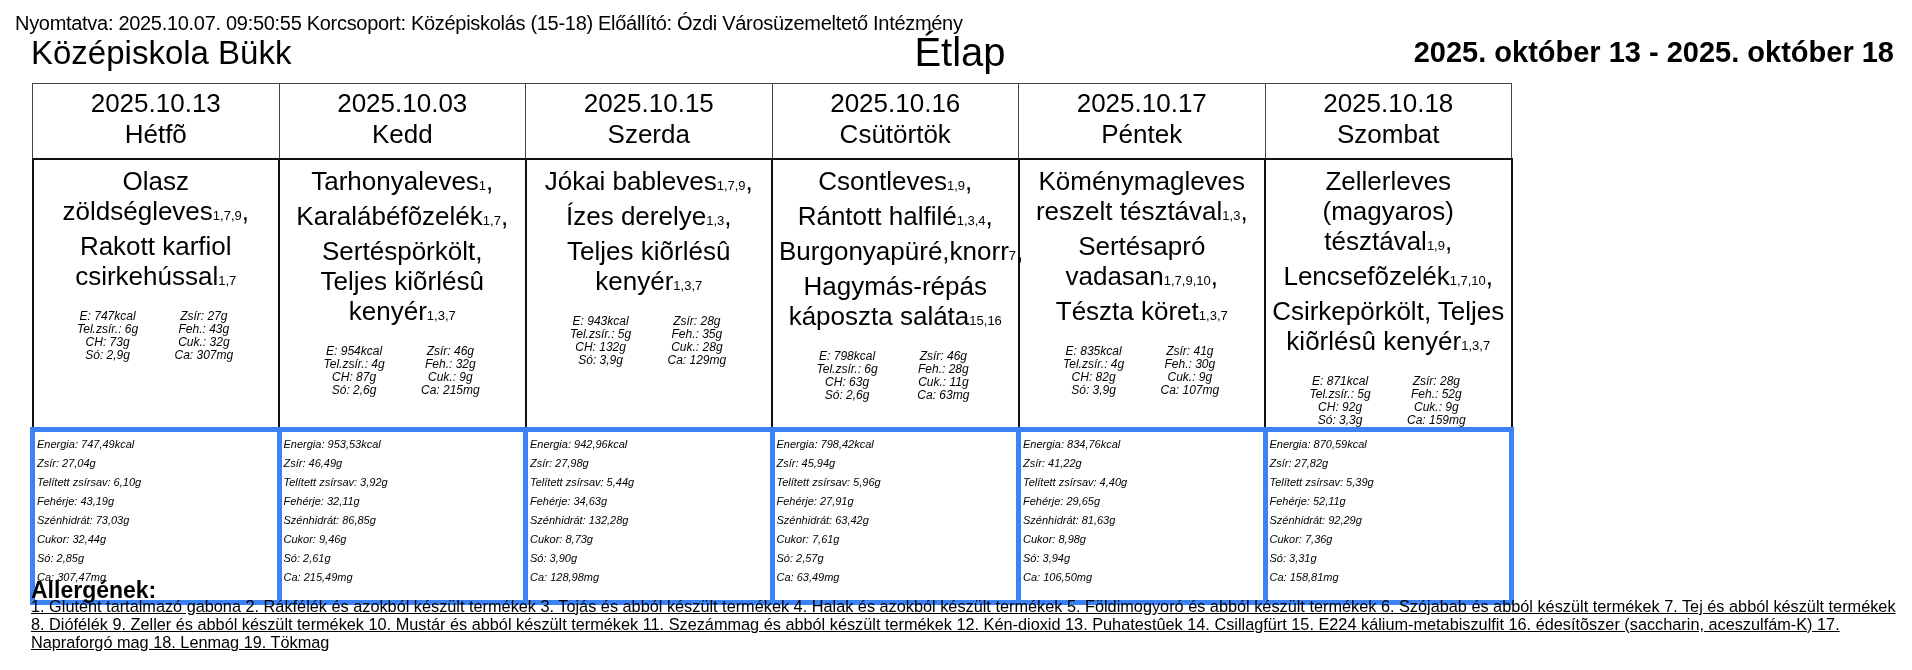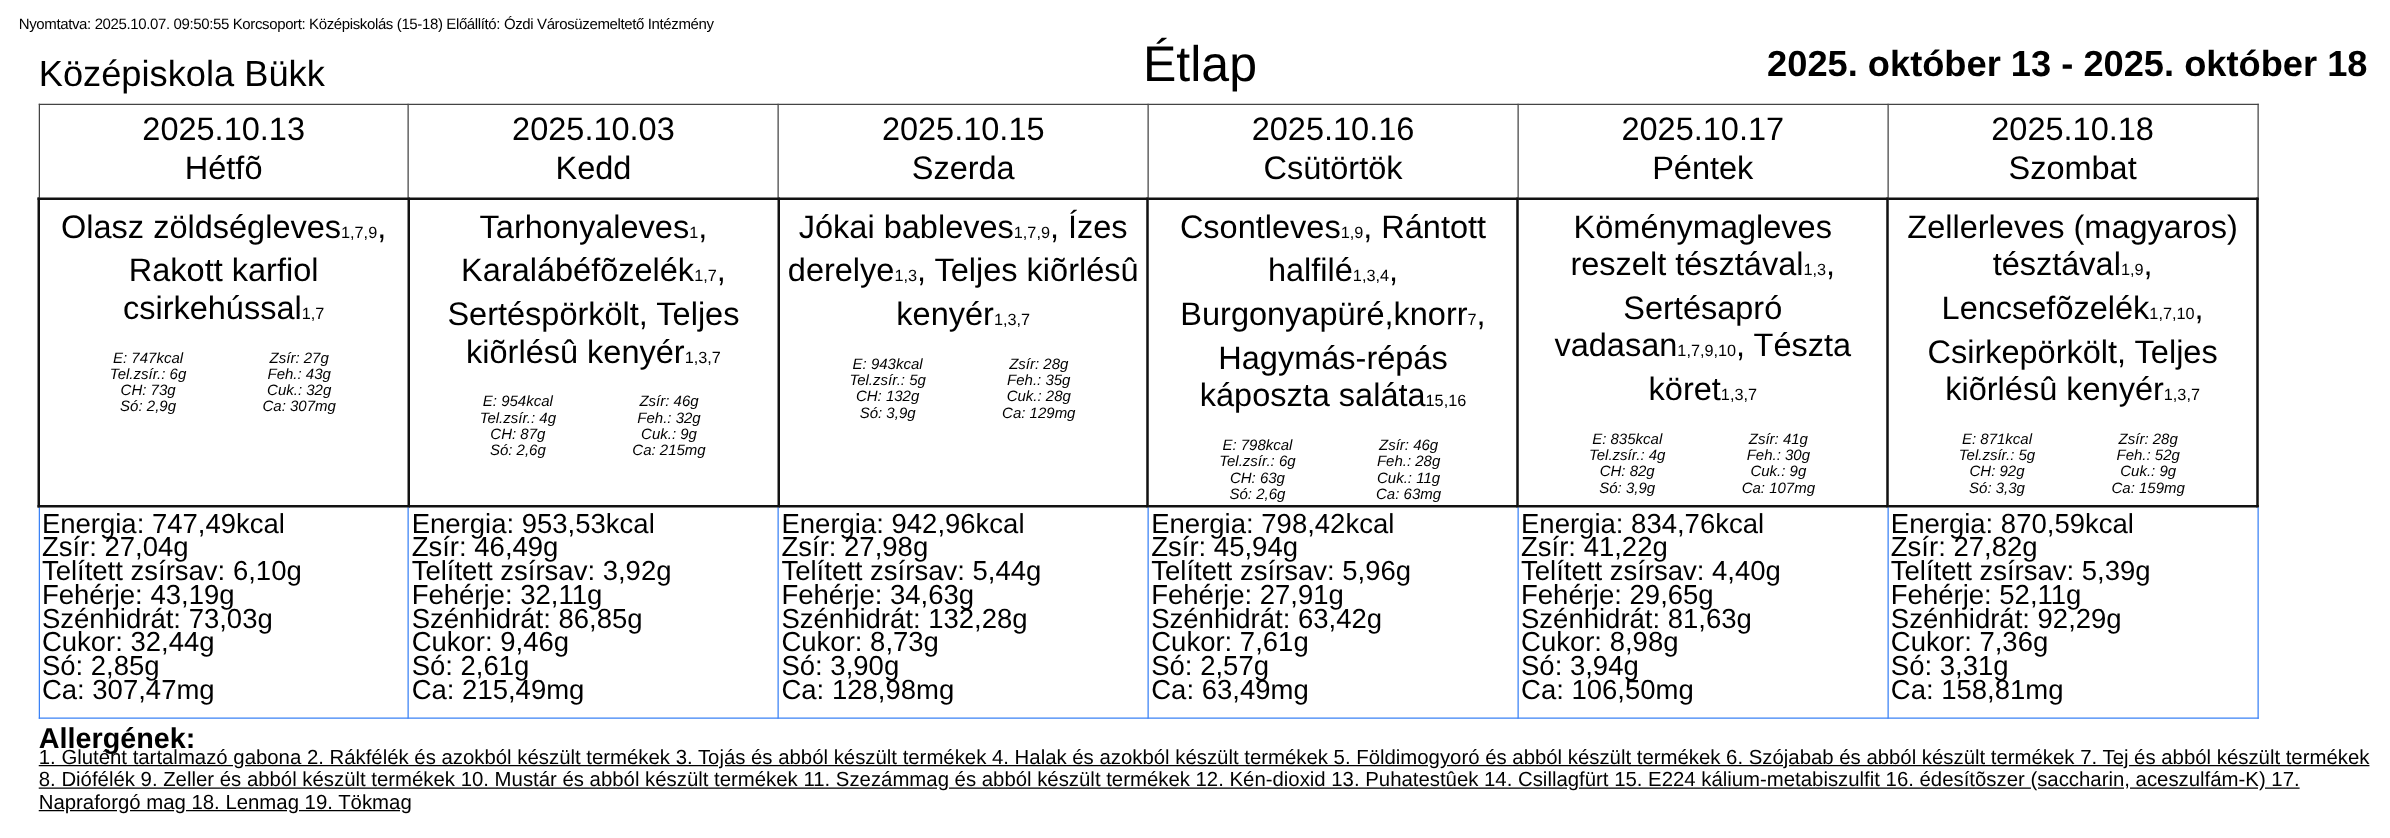--- a/index.html
+++ b/index.html
@@ -12,29 +12,29 @@
       width: 1912px;
       height: 670px;
       position: relative;
       font-family: "Liberation Sans", sans-serif;
       overflow: hidden;
     }
     .print-meta {
       position: absolute;
       left: 15px;
       top: 12px;
-      font-size: 12px;
+      font-size: 20px;
       letter-spacing: -0.3px;
       white-space: nowrap;
     }
     .school-name {
       position: absolute;
       left: 31px;
-      top: 44px;
-      font-size: 29px;
+      top: 34px;
+      font-size: 33px;
       white-space: nowrap;
     }
     .menu-title {
       position: absolute;
       left: 0;
       width: 1920px;
       text-align: center;
       top: 30px;
       font-size: 40px;
       white-space: nowrap;
@@ -44,21 +44,21 @@
       right: 18px;
       top: 36px;
       font-size: 29px;
       font-weight: bold;
       white-space: nowrap;
     }
     .menu-table {
       position: absolute;
       left: 30px;
       top: 83px;
-      width: 1777px;
+      width: 1484px;
       border-collapse: collapse;
       table-layout: fixed;
     }
     .menu-table td {
       vertical-align: top;
       padding: 0;
     }
     .head-cell {
       border: 1px solid #444;
       height: 70px;
@@ -89,25 +89,26 @@
       grid-template-columns: 1fr 1fr;
       font-size: 12px;
       line-height: 13px;
       margin: 14px 26px 0 26px;
     }
     .mini-col {
       text-align: center;
       font-style: italic;
     }
     .detail-cell {
-      border: 1px solid #3b82f6;
+      border: 5px solid #3b82f6;
       height: 165px;
-      font-size: 22px;
+      font-size: 11px;
       line-height: 19px;
       padding: 3px 2px 0 2px !important;
+      font-style: italic;
     }
     .allergen-title {
       position: absolute;
       left: 31px;
       top: 577px;
       font-size: 23px;
       font-weight: bold;
     }
     .allergen-text {
       position: absolute;

